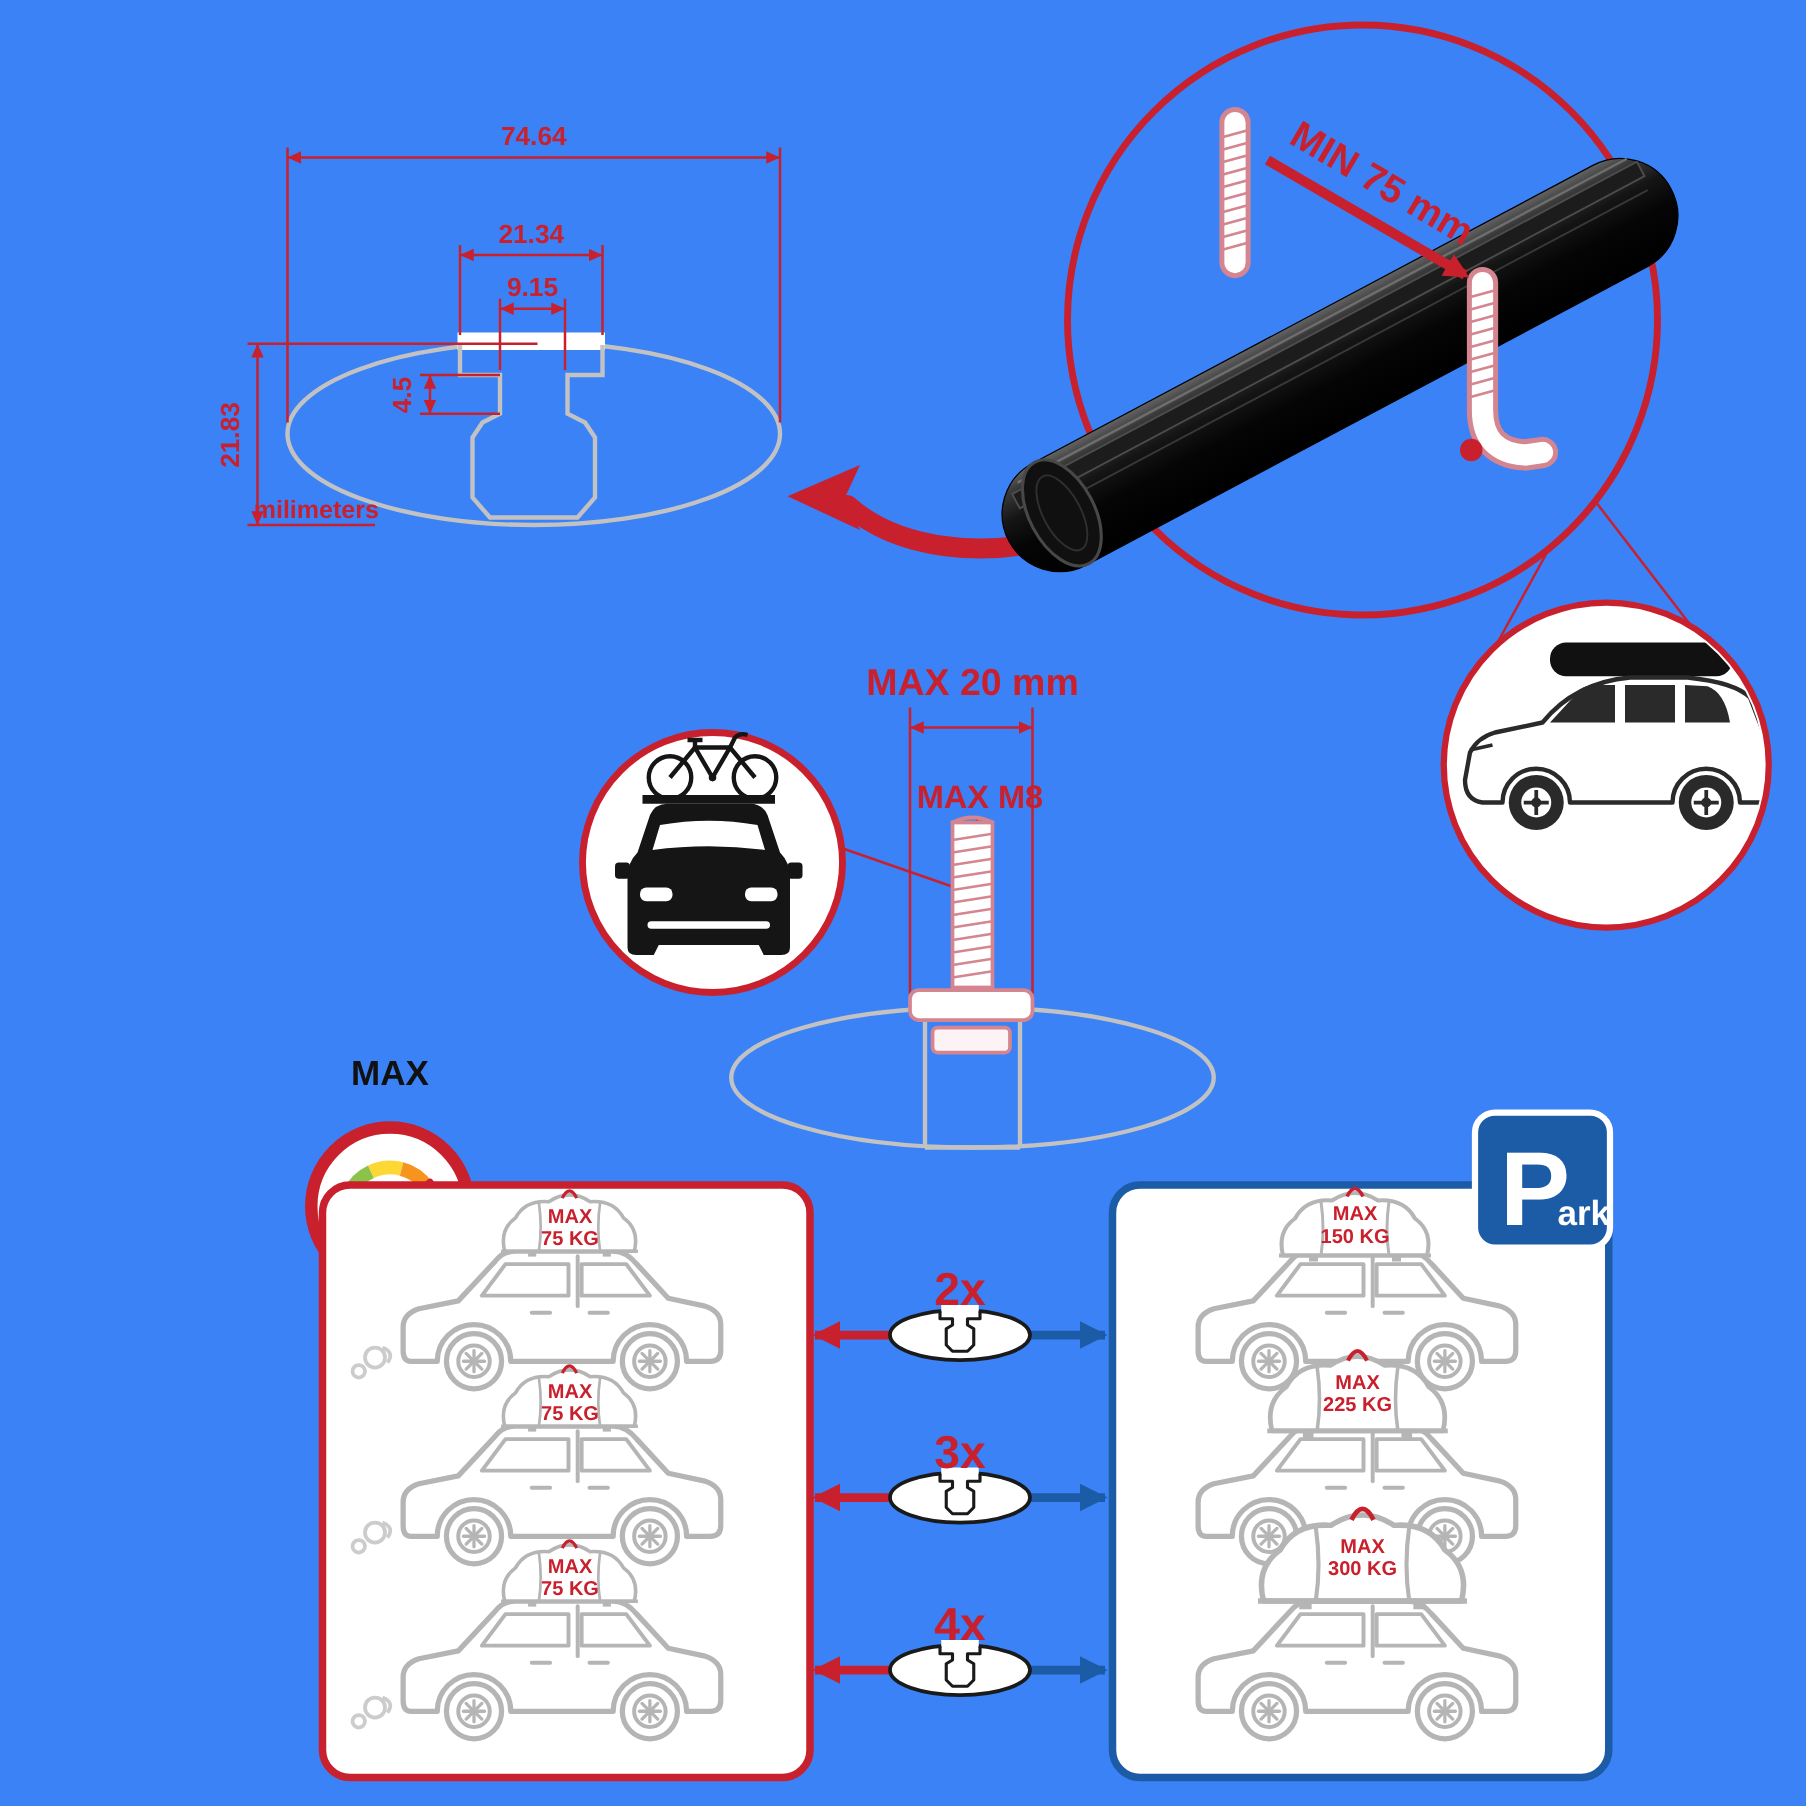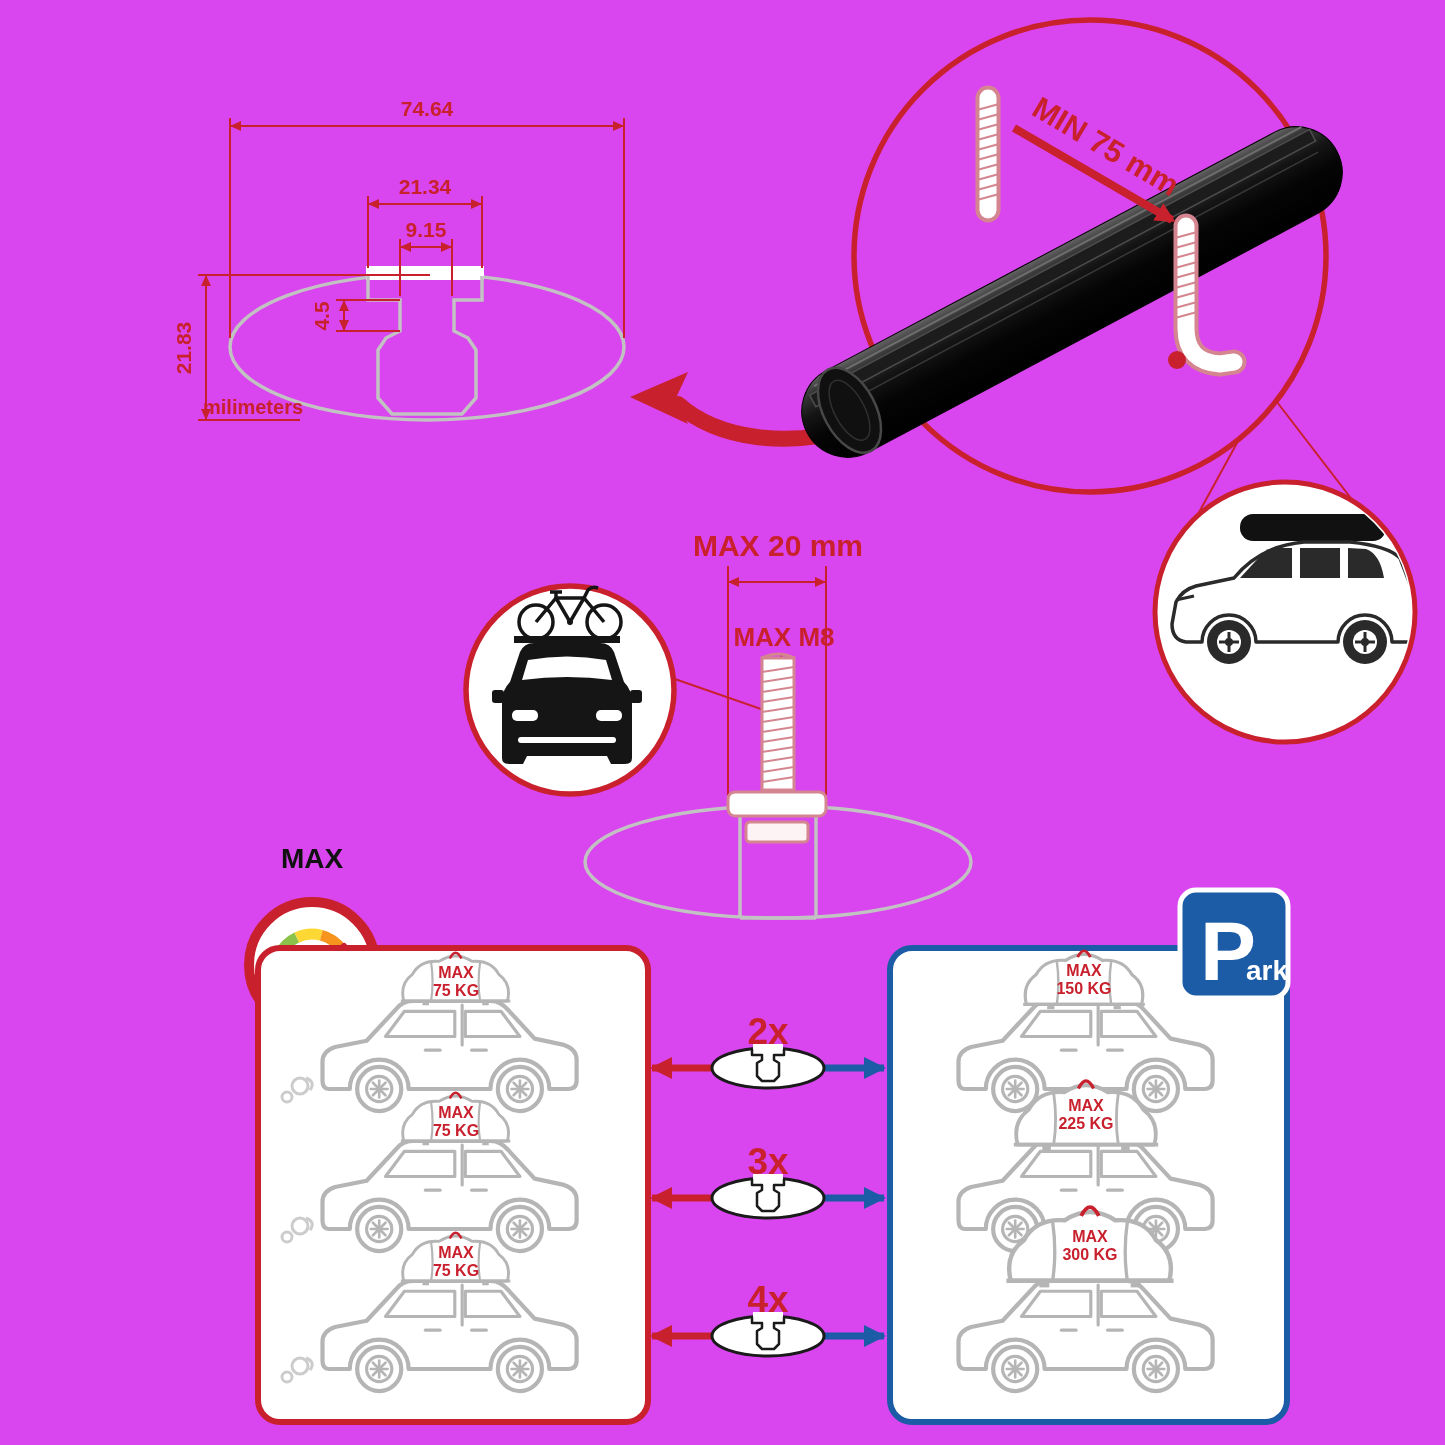--- a/index.html
+++ b/index.html
@@ -1,16 +1,16 @@
 <!DOCTYPE html>
 <html><head>
 <meta charset="utf-8">
 <style>
   html,body{margin:0;padding:0;background:#ffffff;}
-  .canvas{position:relative;width:1445px;height:1445px;background:#d946ef;overflow:hidden;font-family:"Liberation Sans",sans-serif;}
+  .canvas{position:relative;width:1445px;height:1445px;background:#3b82f6;overflow:hidden;font-family:"Liberation Sans",sans-serif;}
   svg text{font-family:"Liberation Sans",sans-serif;}
   .dimtext{fill:#c9202e;font-size:21px;font-weight:bold;text-anchor:middle;}
   .unitstext{fill:#c9202e;font-size:20px;font-weight:bold;text-anchor:start;}
   .redbig{fill:#c9202e;font-size:30px;font-weight:bold;text-anchor:middle;}
   .redmid{fill:#c9202e;font-size:26px;font-weight:bold;text-anchor:middle;}
   .mintext{fill:#c9202e;font-size:31px;font-weight:bold;}
   .multtext{fill:#c9202e;font-size:37px;font-weight:bold;text-anchor:middle;}
   .cargotext{fill:#c9202e;font-size:16px;font-weight:bold;text-anchor:middle;}
   .speedmax{fill:#111;font-size:28px;font-weight:bold;text-anchor:middle;}
   .speedval{fill:#111;font-size:33px;font-weight:bold;text-anchor:middle;}

